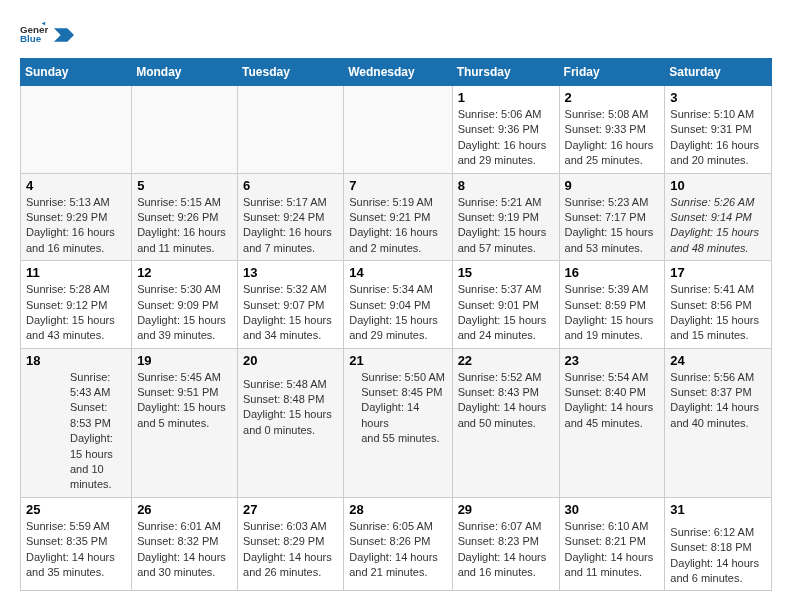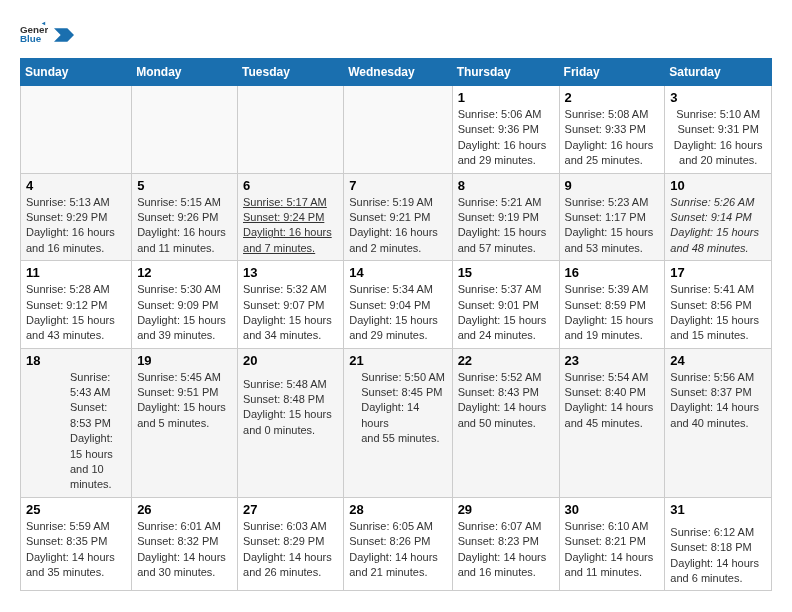--- a/index.html
+++ b/index.html
@@ -135,21 +135,21 @@
         </td>
         <td>
           <span class="day-number">2</span>
           <div class="cell-content" style="white-space: pre-line;">Sunrise: 5:08 AM
 Sunset: 9:33 PM
 Daylight: 16 hours
 and 25 minutes.</div>
         </td>
         <td>
           <span class="day-number">3</span>
-          <div class="cell-content" style="white-space: pre-line; text-align: center;">Sunrise: 5:10 AM
+          <div class="cell-content" style="white-space: pre-line;">Sunrise: 5:10 AM
 Sunset: 9:31 PM
 Daylight: 16 hours
 and 20 minutes.</div>
         </td>
       </tr>
       <tr>
         <td>
           <span class="day-number">4</span>
           <div class="cell-content" style="white-space: pre-line;">Sunrise: 5:13 AM
 Sunset: 9:29 PM
@@ -158,21 +158,21 @@
         </td>
         <td>
           <span class="day-number">5</span>
           <div class="cell-content" style="white-space: pre-line;">Sunrise: 5:15 AM
 Sunset: 9:26 PM
 Daylight: 16 hours
 and 11 minutes.</div>
         </td>
         <td>
           <span class="day-number">6</span>
-          <div class="cell-content" style="white-space: pre-line; text-decoration: underline;">Sunrise: 5:17 AM
+          <div class="cell-content" style="white-space: pre-line;">Sunrise: 5:17 AM
 Sunset: 9:24 PM
 Daylight: 16 hours
 and 7 minutes.</div>
         </td>
         <td>
           <span class="day-number">7</span>
           <div class="cell-content" style="white-space: pre-line;">Sunrise: 5:19 AM
 Sunset: 9:21 PM
 Daylight: 16 hours
 and 2 minutes.</div>
@@ -180,21 +180,21 @@
         <td>
           <span class="day-number">8</span>
           <div class="cell-content" style="white-space: pre-line;">Sunrise: 5:21 AM
 Sunset: 9:19 PM
 Daylight: 15 hours
 and 57 minutes.</div>
         </td>
         <td>
           <span class="day-number">9</span>
           <div class="cell-content" style="white-space: pre-line;">Sunrise: 5:23 AM
-Sunset: 1:17 PM
+Sunset: 7:17 PM
 Daylight: 15 hours
 and 53 minutes.</div>
         </td>
         <td>
           <span class="day-number">10</span>
           <div class="cell-content" style="white-space: pre-line; font-style: italic;">Sunrise: 5:26 AM
 Sunset: 9:14 PM
 Daylight: 15 hours
 and 48 minutes.</div>
         </td>

